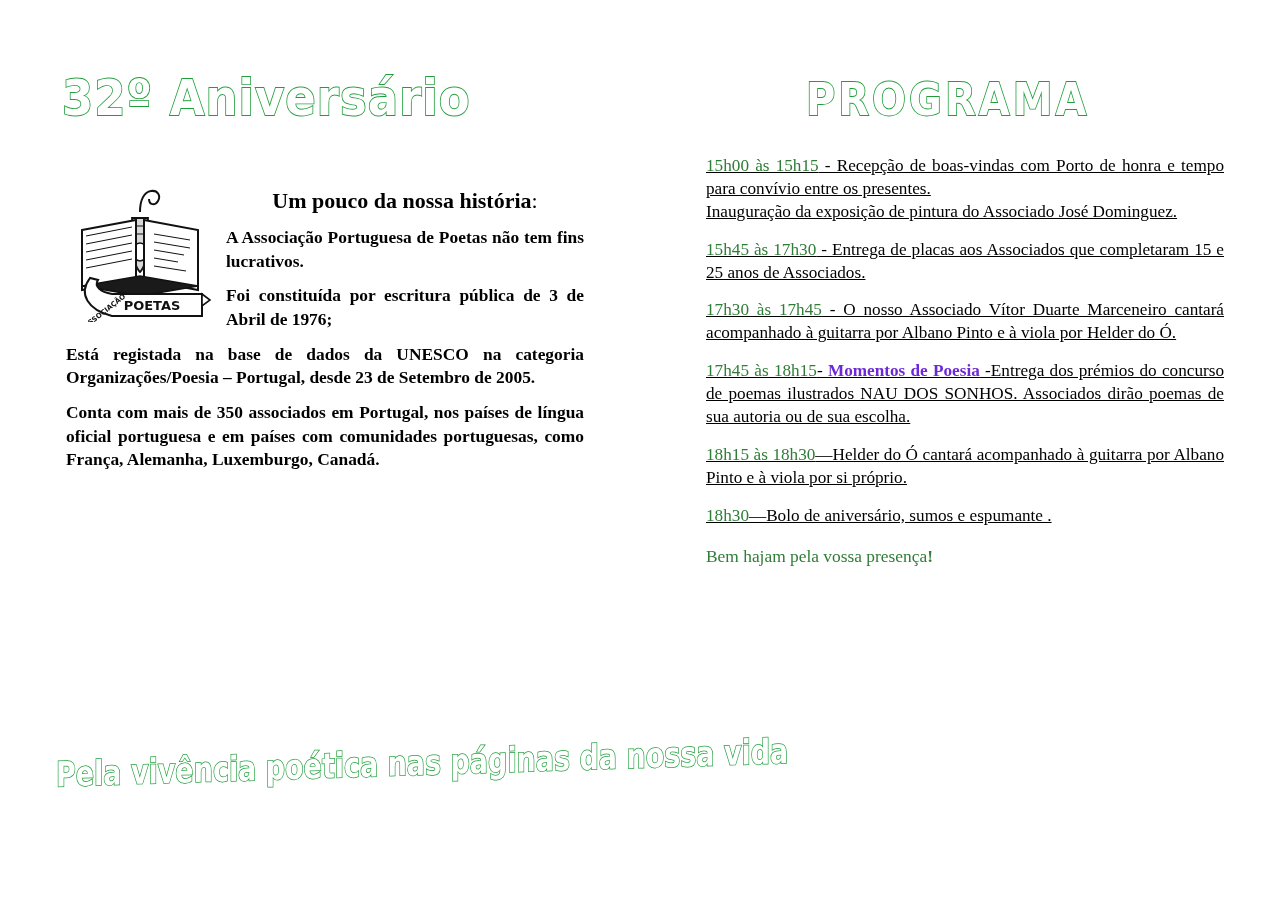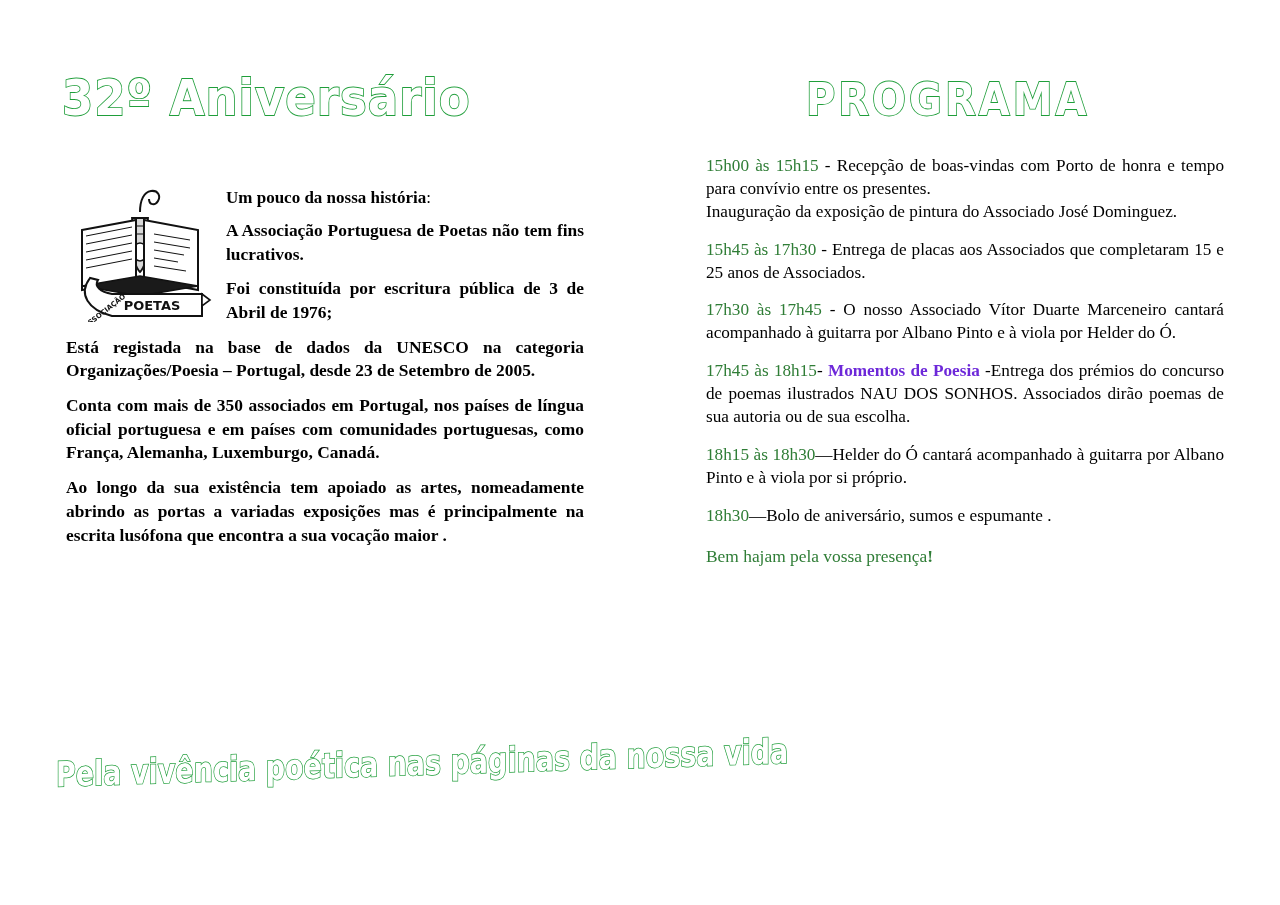--- a/index.html
+++ b/index.html
@@ -84,23 +84,23 @@
     float: left;
     width: 150px;
     height: 140px;
     margin: 2px 10px 2px 0;
     shape-outside: margin-box;
   }
   #logo-figure svg { display: block; width: 150px; height: 140px; }
 
   #history-heading {
     font-weight: 700;
-    text-align: left;
+    text-align: center;
     margin: 6px 0 10px 0;
-    font-size: 17px;
+    font-size: 22px;
   }
   #history-heading .colon { font-weight: 400; }
 
   #left-column p {
     margin: 0 0 11px 0;
     text-align: justify;
     font-weight: bold;
   }
   #left-column p.clear-after { clear: left; }
 
@@ -109,20 +109,21 @@
     position: absolute;
     left: 706px;
     top: 155px;
     width: 518px;
     font-size: 17.2px;
     line-height: 1.33;
   }
   .program-item {
     margin: 0 0 15px 0;
     text-align: justify;
+    text-decoration: underline;
   }
   .program-item .time {
     color: #2f7d36;
   }
   .program-item .emphasis {
     font-weight: 700;
     color: #6d28d9;
   }
   .program-item .body { color: #000000; }
 
@@ -171,21 +172,20 @@
     </div>
 
     <div id="history-heading">
       <span>Um pouco da nossa história</span><span class="colon">:</span>
     </div>
 
     <p>A Associação Portuguesa de Poetas não tem fins lucrativos.</p>
     <p>Foi constituída por escritura pública de 3 de Abril de 1976;</p>
     <p class="clear-after">Está registada na base de dados da UNESCO na categoria Organizações/Poesia – Portugal, desde 23 de Setembro de 2005.</p>
     <p>Conta com mais de 350 associados em Portugal, nos países de língua oficial portuguesa e em países com comunidades portuguesas, como França, Alemanha, Luxemburgo, Canadá.</p>
-    <p>Ao longo da sua existência tem apoiado as artes, nomeadamente abrindo as portas a variadas exposições mas é principalmente na escrita lusófona que encontra a sua vocação maior .</p>
   </div>
 
   <div class="wordart" id="footer-slogan">Pela vivência poética nas páginas da nossa vida</div>
 
   <div id="program-column">
 
     <p class="program-item">
       <span class="time">15h00 às 15h15</span><span class="body"> - Recepção de boas-vindas com Porto de honra e tempo para convívio entre os presentes.</span><br>
       <span class="body">Inauguração da exposição de pintura do Associado José Dominguez.</span>
     </p>

